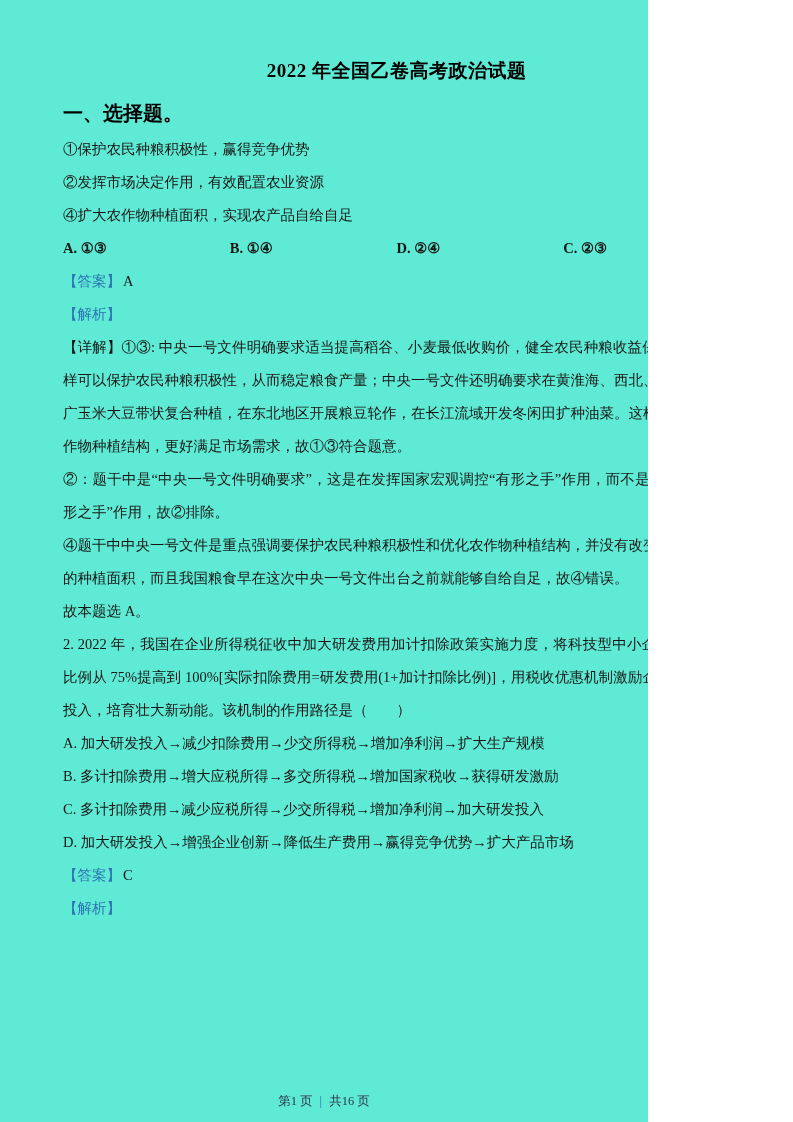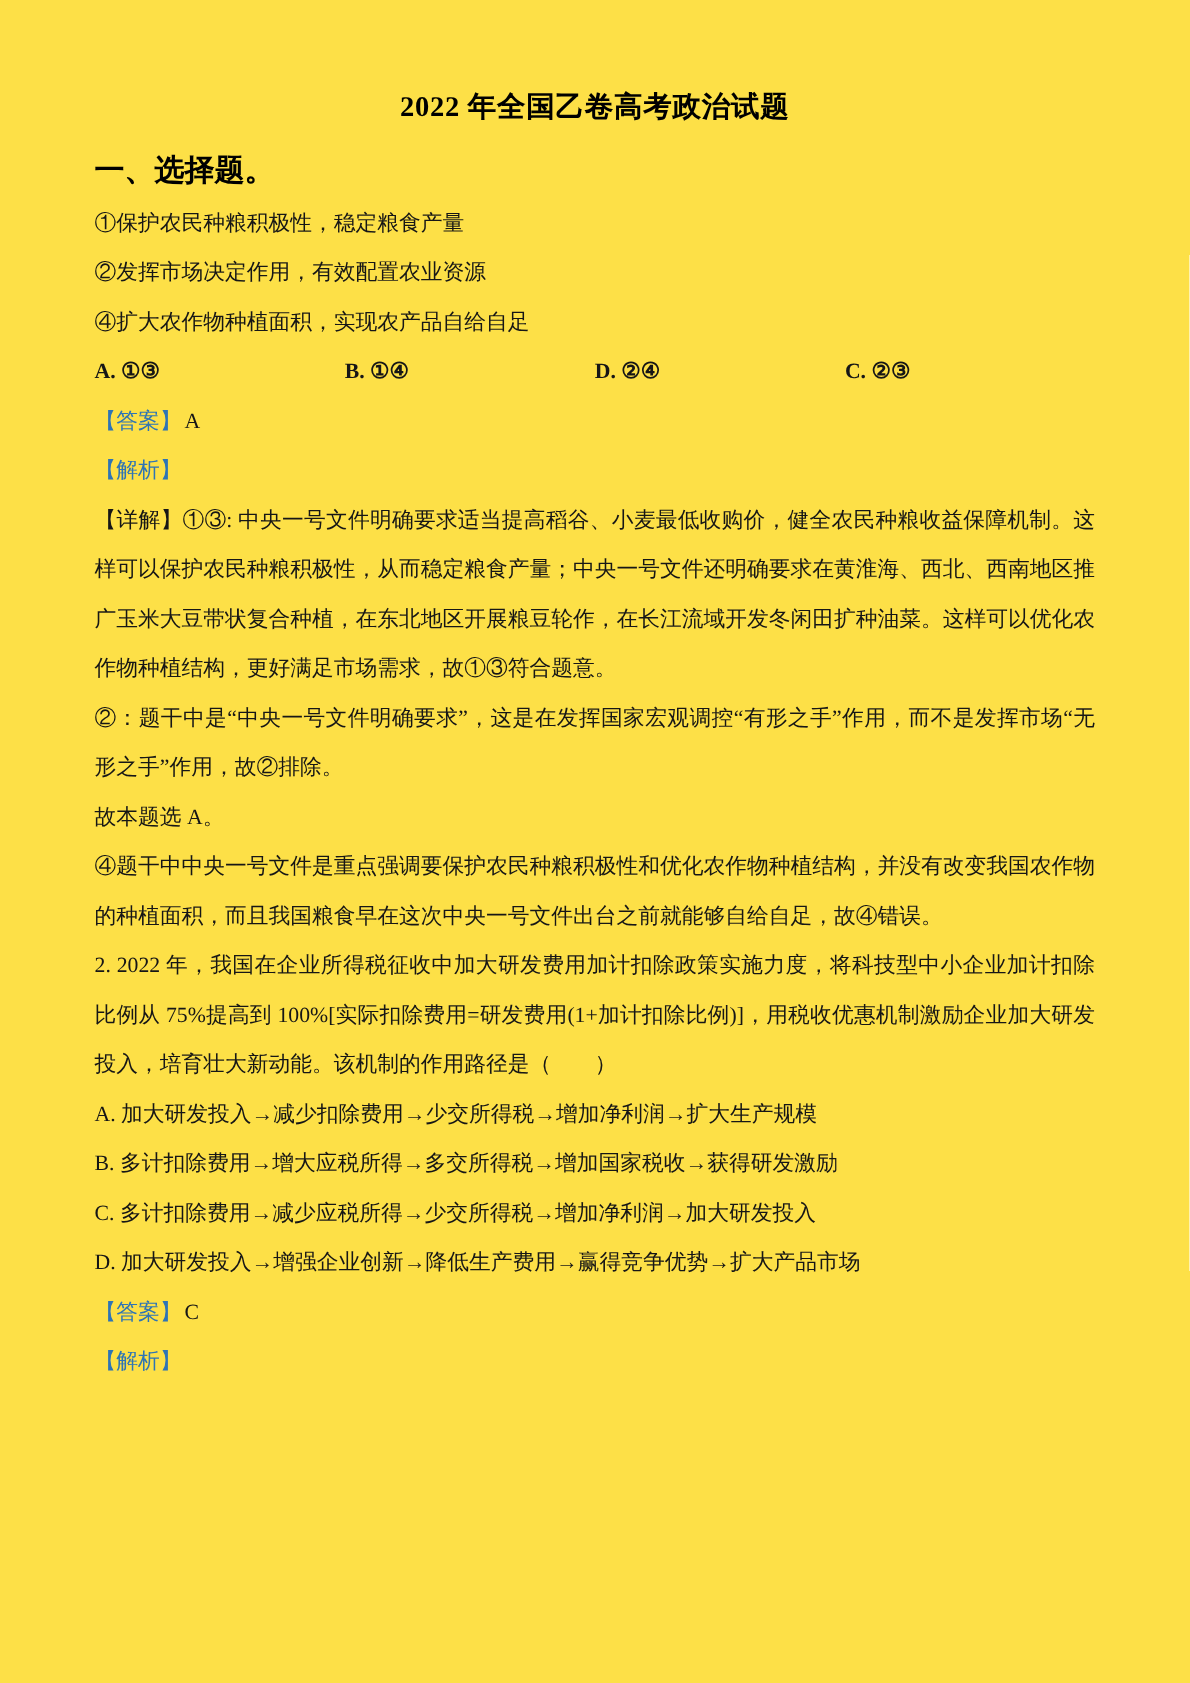--- a/index.html
+++ b/index.html
@@ -1,19 +1,19 @@
 <!DOCTYPE html>
 <html><head>
 <meta charset="utf-8">
 <style>
   html,body{margin:0;padding:0;background:#ffffff;}
   .page{
     position:relative;
-    width:793px;height:1122px;
-    background:#fde047;
+    width:648px;height:1122px;
+    background:#5eead4;
     overflow:hidden;
     font-family:"Liberation Serif","DejaVu Serif",serif;
     color:#161616;
   }
   .content{position:absolute;left:63px;top:58px;width:667px;}
   .doc-title{
     font-size:19px;font-weight:700;text-align:center;
     margin:0 0 16px 0;letter-spacing:0.5px;color:#000;
   }
   .section-heading{
@@ -39,42 +39,45 @@
 <body>
 
 <div class="page">
   <div class="content">
 
     <h1 class="doc-title">2022 年全国乙卷高考政治试题</h1>
 
     <div class="section-heading">一、选择题。</div>
 
     <div>
-      <p class="para">①保护农民种粮积极性，稳定粮食产量</p>
+      <p class="para">①保护农民种粮积极性，赢得竞争优势</p>
       <p class="para">②发挥市场决定作用，有效配置农业资源</p>
       <p class="para">④扩大农作物种植面积，实现农产品自给自足</p>
       <div class="choice-row">
         <span class="choice">A. ①③</span>
         <span class="choice">B. ①④</span>
         <span class="choice">D. ②④</span>
         <span class="choice">C. ②③</span>
       </div>
       <p class="para"><span class="label-blue">【答案】</span><span class="answer-value">A</span></p>
       <p class="para"><span class="label-blue">【解析】</span></p>
       <p class="para">【详解】①③: 中央一号文件明确要求适当提高稻谷、小麦最低收购价，健全农民种粮收益保障机制。这样可以保护农民种粮积极性，从而稳定粮食产量；中央一号文件还明确要求在黄淮海、西北、西南地区推广玉米大豆带状复合种植，在东北地区开展粮豆轮作，在长江流域开发冬闲田扩种油菜。这样可以优化农作物种植结构，更好满足市场需求，故①③符合题意。</p>
       <p class="para">②：题干中是“中央一号文件明确要求”，这是在发挥国家宏观调控“有形之手”作用，而不是发挥市场“无形之手”作用，故②排除。</p>
+      <p class="para">④题干中中央一号文件是重点强调要保护农民种粮积极性和优化农作物种植结构，并没有改变我国农作物的种植面积，而且我国粮食早在这次中央一号文件出台之前就能够自给自足，故④错误。</p>
       <p class="para">故本题选 A。</p>
-      <p class="para">④题干中中央一号文件是重点强调要保护农民种粮积极性和优化农作物种植结构，并没有改变我国农作物的种植面积，而且我国粮食早在这次中央一号文件出台之前就能够自给自足，故④错误。</p>
     </div>
 
     <div>
       <p class="para">2. 2022 年，我国在企业所得税征收中加大研发费用加计扣除政策实施力度，将科技型中小企业加计扣除比例从 75%提高到 100%[实际扣除费用=研发费用(1+加计扣除比例)]，用税收优惠机制激励企业加大研发投入，培育壮大新动能。该机制的作用路径是（　　）</p>
       <p class="para">A. 加大研发投入→减少扣除费用→少交所得税→增加净利润→扩大生产规模</p>
       <p class="para">B. 多计扣除费用→增大应税所得→多交所得税→增加国家税收→获得研发激励</p>
       <p class="para">C. 多计扣除费用→减少应税所得→少交所得税→增加净利润→加大研发投入</p>
       <p class="para">D. 加大研发投入→增强企业创新→降低生产费用→赢得竞争优势→扩大产品市场</p>
       <p class="para"><span class="label-blue">【答案】</span><span class="answer-value">C</span></p>
       <p class="para"><span class="label-blue">【解析】</span></p>
     </div>
 
   </div>
 
+  <div class="footer">
+    <span>第1 页</span><span class="sep">|</span><span>共16 页</span>
+  </div>
 </div>
 
 </body></html>

